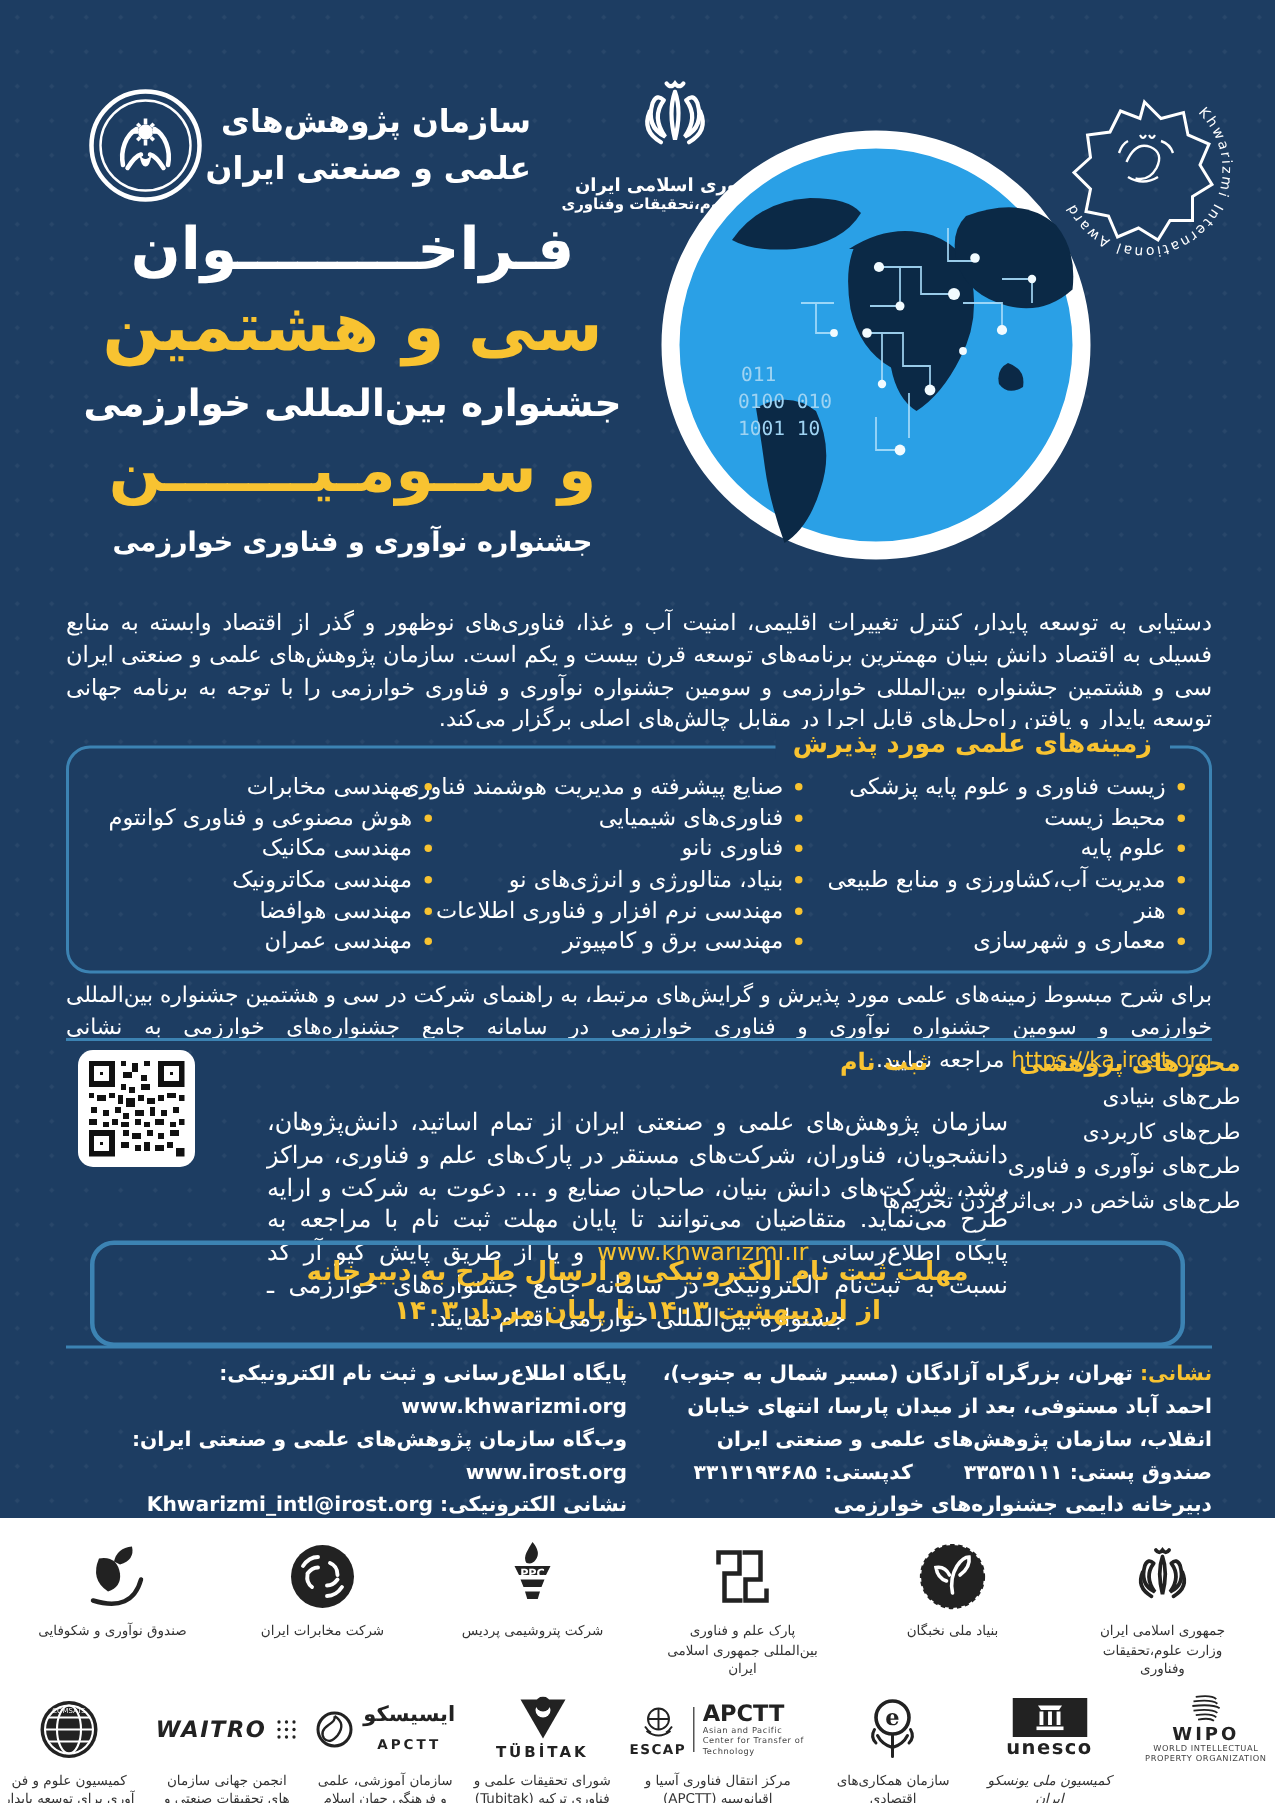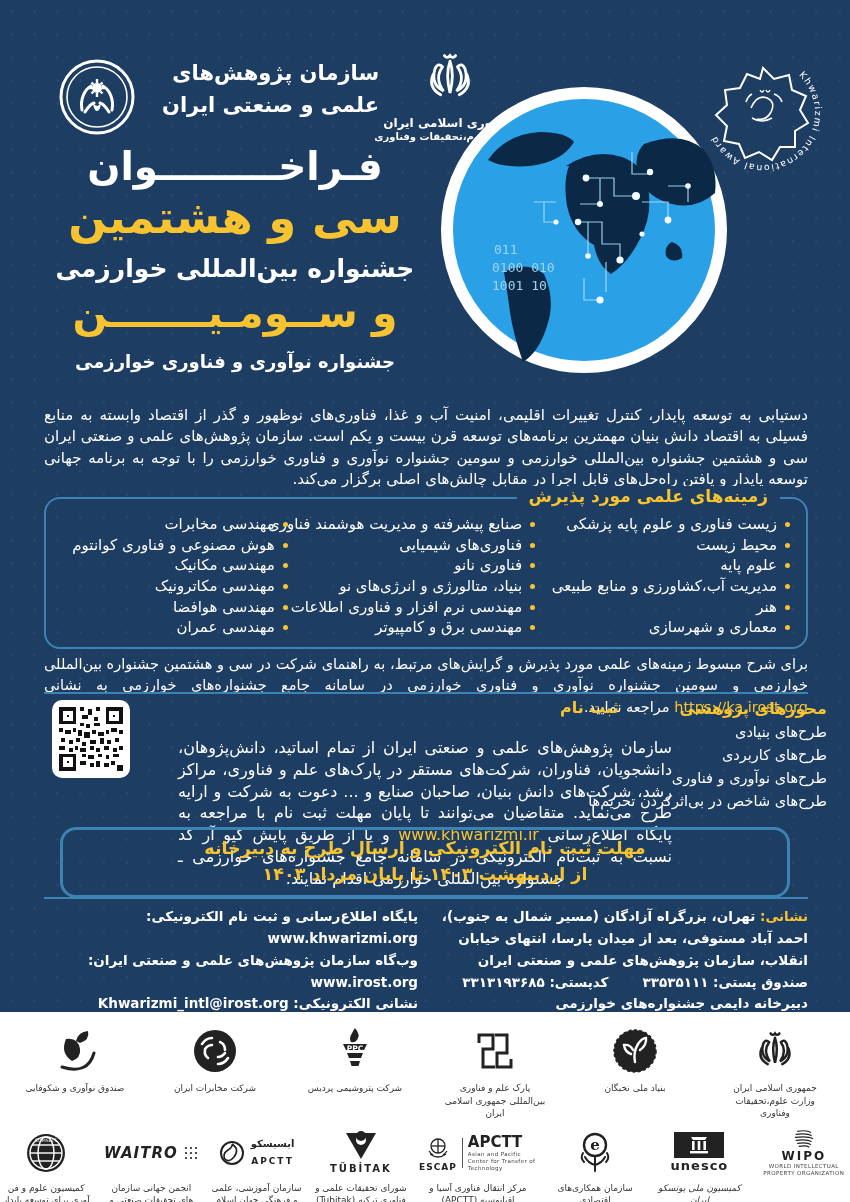--- a/index.html
+++ b/index.html
@@ -5,21 +5,21 @@
   html,body{margin:0;padding:0;background:#888;}
   .poster{position:relative;width:850px;height:1202px;background:#1d3d62;overflow:hidden;
           font-family:"DejaVu Sans",sans-serif;margin:0 auto;}
   .poster::before{content:"";position:absolute;inset:0;
      background-image:radial-gradient(circle,rgba(255,255,255,0.05) 1.3px,transparent 1.5px);
      background-size:23px 23px;pointer-events:none;}
   .abs{position:absolute;}
   .yellow{color:#f8c331;}
 
   
-  .org-block{left:58px;top:58px;display:flex;align-items:flex-start;gap:26px;color:#fff;}
+  .org-block{left:58px;top:58px;display:flex;align-items:center;gap:1px;color:#fff;}
   .org-text{font-size:21px;font-weight:bold;text-align:right;line-height:1.5;direction:rtl;}
   .ministry{left:366px;top:48px;width:168px;text-align:center;color:#fff;}
   .ministry .m1{font-size:12px;font-weight:bold;margin-top:4px;}
   .ministry .m2{font-size:10px;font-weight:bold;margin-top:1px;}
   .seal{left:696px;top:46px;width:134px;height:134px;}
 
   
   .globe{left:436px;top:82px;width:296px;height:296px;}
 
   
@@ -438,21 +438,21 @@
         <div class="logo-cap">انجمن جهانی سازمان های تحقیقات صنعتی و فناوری</div>
       </div>
       <div class="logo-cell">
         <div class="logo-art">
           <div style="display:flex;align-items:center;gap:6px;">
             <svg width="26" height="26" viewBox="0 0 26 26" fill="none" stroke="#222">
               <circle cx="13" cy="13" r="11" stroke-width="2"></circle>
               <path d="M13,4 q8,5 2,13 q-5,6 -9,2 q-3,-5 3,-9 q5,-3 4,-6" stroke-width="1.6"></path>
             </svg>
             <span style="text-align:center;">
-              <span style="display:block;font-size:10px;font-weight:bold;direction:rtl;">ایسیسکو</span>
+              <span style="display:block;font-size:14px;font-weight:bold;direction:rtl;">ایسیسکو</span>
               <span class="logo-mark" style="font-size:9px;letter-spacing:2px;">APCTT</span>
             </span>
           </div>
         </div>
         <div class="logo-cap">سازمان آموزشی، علمی و فرهنگی جهان اسلام (ICESCO)</div>
       </div>
       <div class="logo-cell">
         <div class="logo-art">
           <svg width="34" height="30" viewBox="0 0 34 30">
             <path d="M2,2 h30 l-15,26 z" fill="#222"></path>

